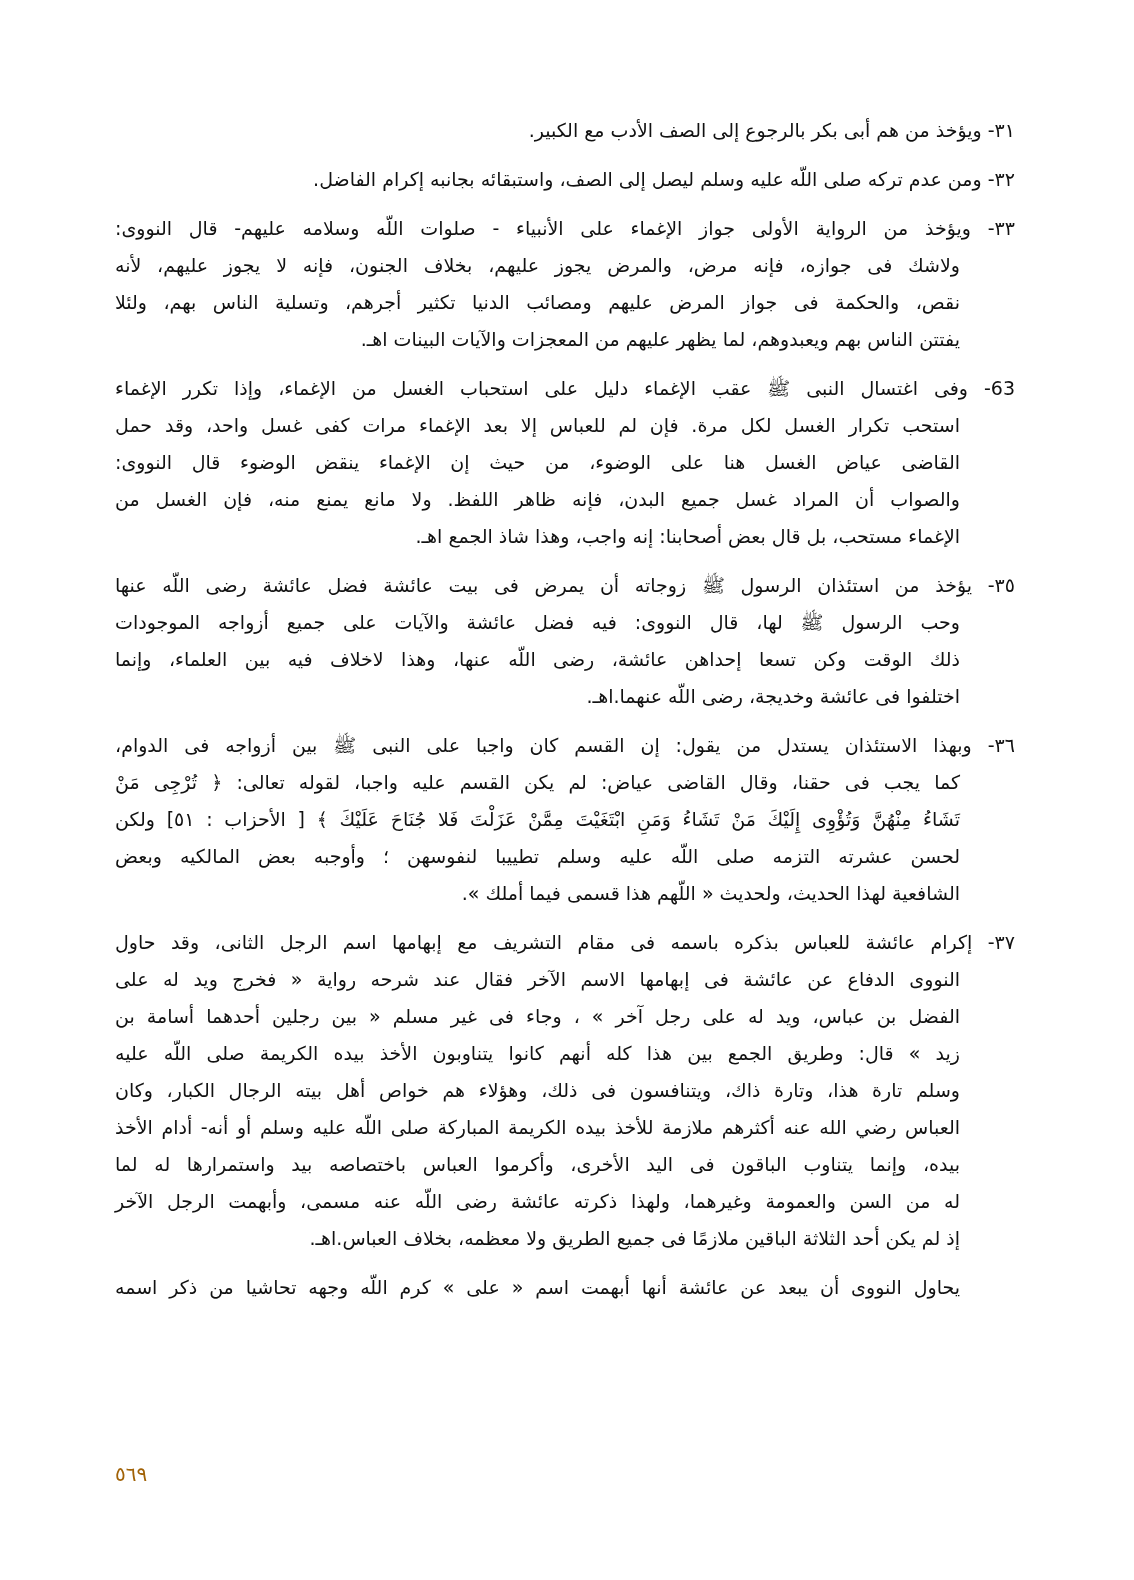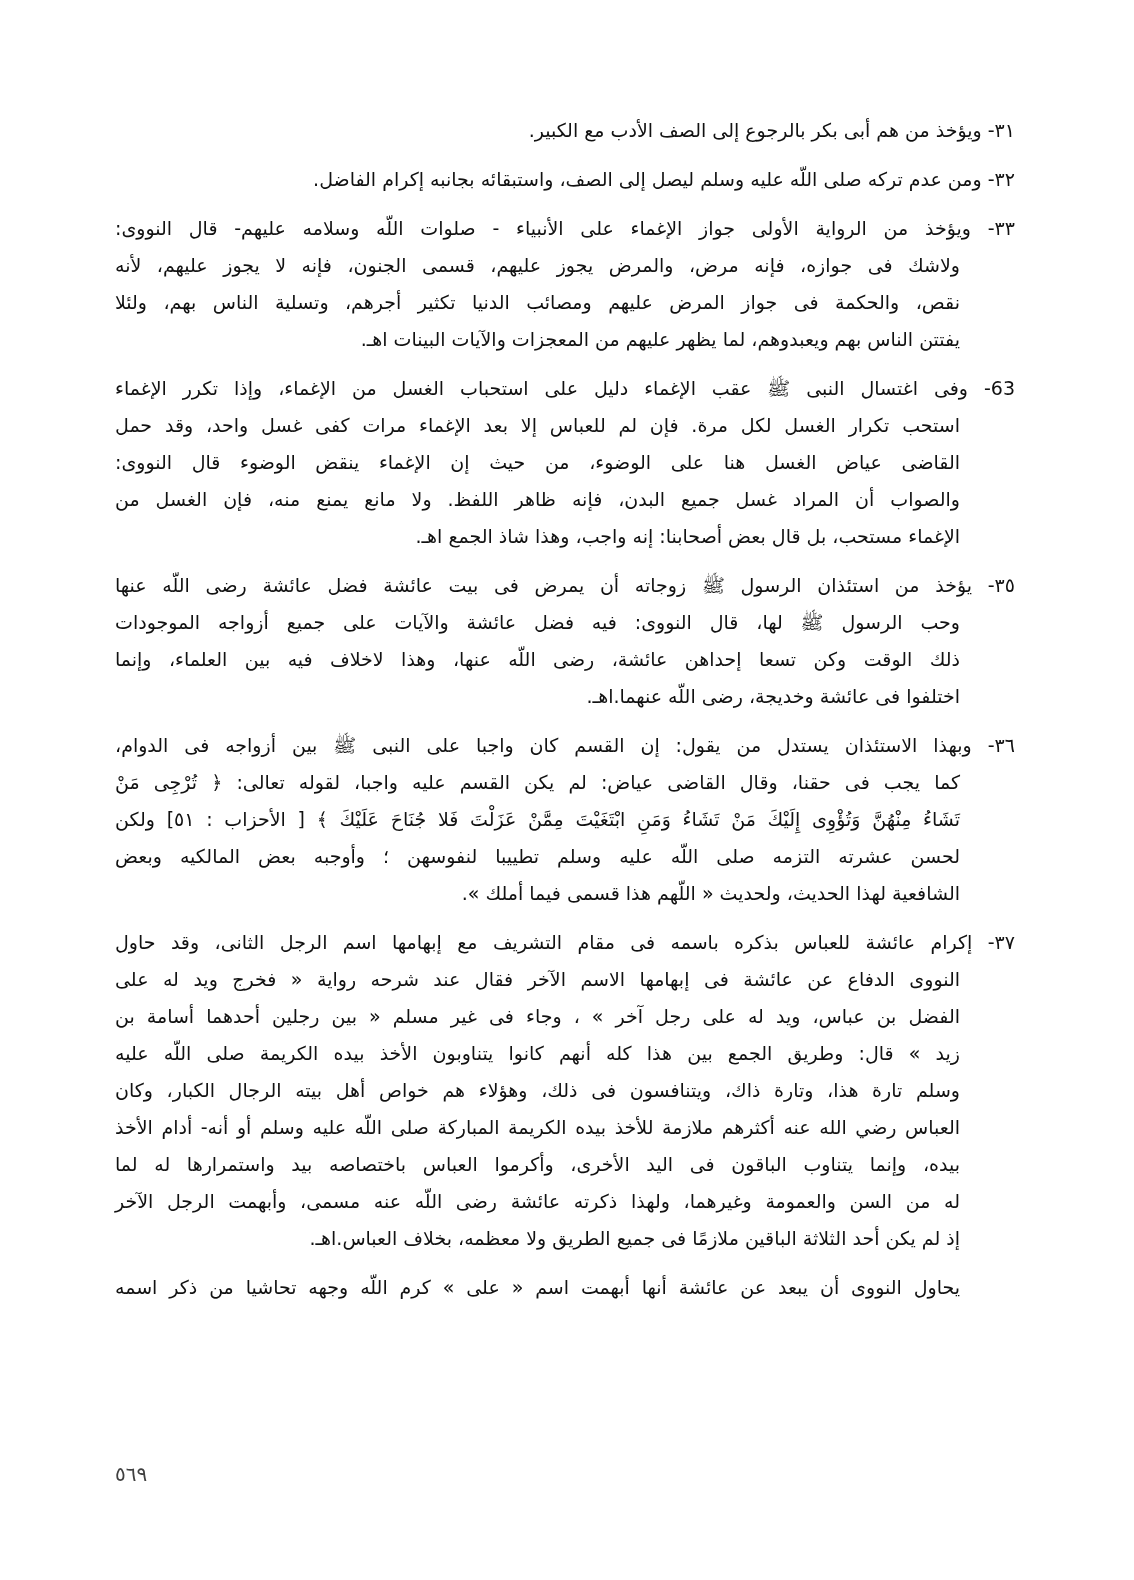--- a/index.html
+++ b/index.html
@@ -16,41 +16,41 @@
   }
   .item { margin: 0 0 12px 0; }
   .item .line { display: block; }
   .item .line.cont { padding-right: 55px; }
   .item .line.last { text-align-last: right; }
   .item .line { text-align: justify; text-align-last: justify; }
   .item .line.last { text-align-last: right; }
   .quran { font-weight: normal; }
   .page-number {
     position: absolute; left: 115px; top: 1462px;
-    font-size: 20px; direction: rtl; color: #404040;
+    font-size: 20px; direction: rtl; color: #a16207;
     font-family: "DejaVu Sans", sans-serif;
   }
 </style>
 </head>
 <body>
 
 <div class="page">
   <div class="body-text">
 
     <div class="item">
       <span class="line last">٣١- ويؤخذ من هم أبى بكر بالرجوع إلى الصف الأدب مع الكبير.</span>
     </div>
 
     <div class="item">
       <span class="line last">٣٢- ومن عدم تركه صلى اللّه عليه وسلم ليصل إلى الصف، واستبقائه بجانبه إكرام الفاضل.</span>
     </div>
 
     <div class="item">
       <span class="line">٣٣- ويؤخذ من الرواية الأولى جواز الإغماء على الأنبياء - صلوات اللّه وسلامه عليهم- قال النووى:</span>
-      <span class="line cont">ولاشك فى جوازه، فإنه مرض، والمرض يجوز عليهم، قسمى الجنون، فإنه لا يجوز عليهم، لأنه</span>
+      <span class="line cont">ولاشك فى جوازه، فإنه مرض، والمرض يجوز عليهم، بخلاف الجنون، فإنه لا يجوز عليهم، لأنه</span>
       <span class="line cont">نقص، والحكمة فى جواز المرض عليهم ومصائب الدنيا تكثير أجرهم، وتسلية الناس بهم، ولئلا</span>
       <span class="line cont last">يفتتن الناس بهم ويعبدوهم، لما يظهر عليهم من المعجزات والآيات البينات اهـ.</span>
     </div>
 
     <div class="item">
       <span class="line">63- وفى اغتسال النبى ﷺ عقب الإغماء دليل على استحباب الغسل من الإغماء، وإذا تكرر الإغماء</span>
       <span class="line cont">استحب تكرار الغسل لكل مرة. فإن لم للعباس إلا بعد الإغماء مرات كفى غسل واحد، وقد حمل</span>
       <span class="line cont">القاضى عياض الغسل هنا على الوضوء، من حيث إن الإغماء ينقض الوضوء قال النووى:</span>
       <span class="line cont">والصواب أن المراد غسل جميع البدن، فإنه ظاهر اللفظ. ولا مانع يمنع منه، فإن الغسل من</span>
       <span class="line cont last">الإغماء مستحب، بل قال بعض أصحابنا: إنه واجب، وهذا شاذ الجمع اهـ.</span>

